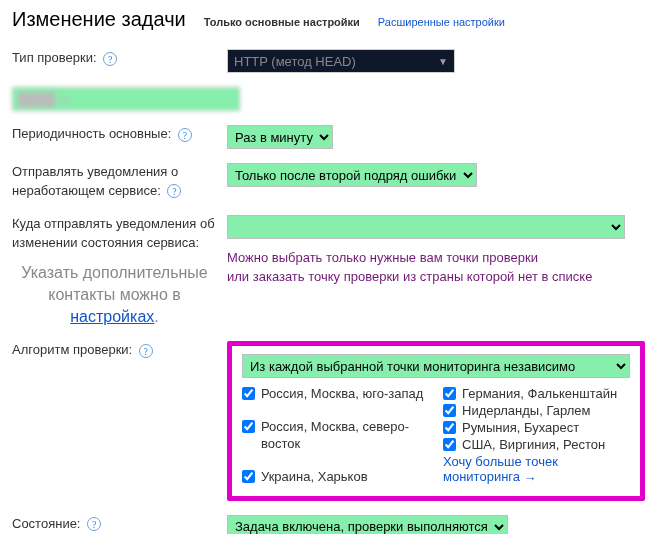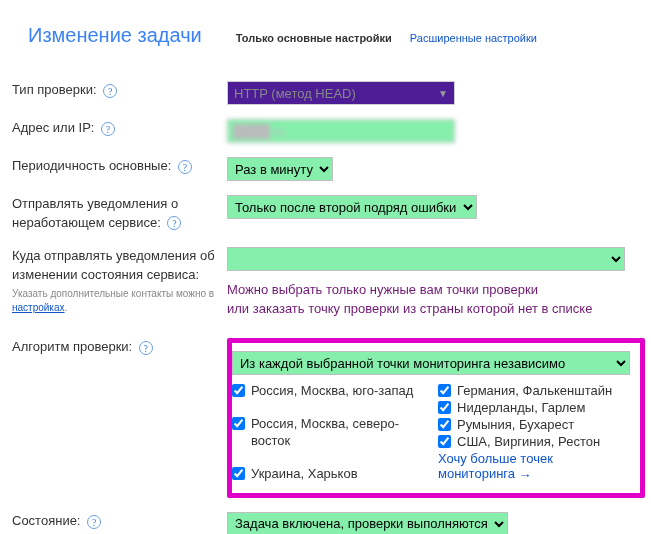--- a/index.html
+++ b/index.html
@@ -12,24 +12,24 @@
     width: 651px;
     background: #fff;
   }
   .header {
     display: flex;
     align-items: baseline;
     gap: 18px;
     margin-bottom: 18px;
   }
   .page-title {
-    color: #3b82f6;
+    color: #000000;
     font-size: 20px;
     font-weight: normal;
-    margin: 16px;
+    margin: 0;
   }
   .tab {
     font-size: 11px;
   }
   .tab-active { font-weight: bold; color: #333; }
   .tab-link { color: #1155cc; cursor: pointer; }
   .form-row {
     display: flex;
     align-items: flex-start;
     margin-bottom: 14px;
@@ -53,39 +53,40 @@
     font-size: 10px;
     line-height: 13px;
     text-align: center;
     vertical-align: middle;
     margin-left: 3px;
     cursor: help;
     font-family: Georgia, serif;
   }
   .hint {
     color: #888;
-    font-size: 10px;
+    font-size: 16px;
     line-height: 1.35;
-    margin-top: 3px;
+    margin-top: 10px;
+    text-align: center;
   }
   .hint a, .link { color: #1155cc; text-decoration: underline; cursor: pointer; }
   select, input[type="text"] {
     font-size: 13px;
     font-family: inherit;
     border: 1px solid #bfbfbf;
     background: #86efac;
     padding: 3px 5px;
     height: 24px;
   }
   select { padding: 2px 3px; }
   .select-wide { width: 398px; }
   .select-auto { width: auto; }
   .input-address { width: 228px; color:#bbb; filter: blur(2px); }
   .disabled-select {
-    background: #4c1d95;
+    background: #0f172a;
     color: #888;
     width: 228px;
     display:inline-flex;
     align-items:center;
     justify-content:space-between;
     padding: 3px 6px;
     border:1px solid #cfcfcf;
     height:24px;
   }
   .disabled-select .caret { color:#999; font-size:10px; }
@@ -93,21 +94,21 @@
     color: #701a75;
     font-size: 13px;
     line-height: 1.45;
     margin: 2px 0 6px 0;
     text-align: left;
     display: inline-block;
   }
   .algo-block {
     border: 5px solid #e000c8;
     border-radius: 2px;
-    padding: 8px 10px 10px 0;
+    padding: 8px 10px 10px 10px;
     width: 418px;
   }
   .checks-grid {
     display: grid;
     grid-template-columns: 1fr 1fr;
     column-gap: 14px;
     row-gap: 8px;
     margin-top: 8px;
   }
   .check-item {
@@ -141,24 +142,20 @@
   </div>
   <div class="field-col">
     <div class="disabled-select">
       <span>HTTP (метод HEAD)</span>
       <span class="caret">▼</span>
     </div>
   </div>
 </div>
 
 <div class="form-row">
-  <div class="label-col">
-    <span>Адрес или IP:</span>
-    <span class="help-icon">?</span>
-  </div>
   <div class="field-col">
     <input type="text" class="input-address" value="████.ru" style="">
   </div>
 </div>
 
 <div class="form-row">
   <div class="label-col">
     <span>Периодичность основные:</span>
     <span class="help-icon">?</span>
   </div>

